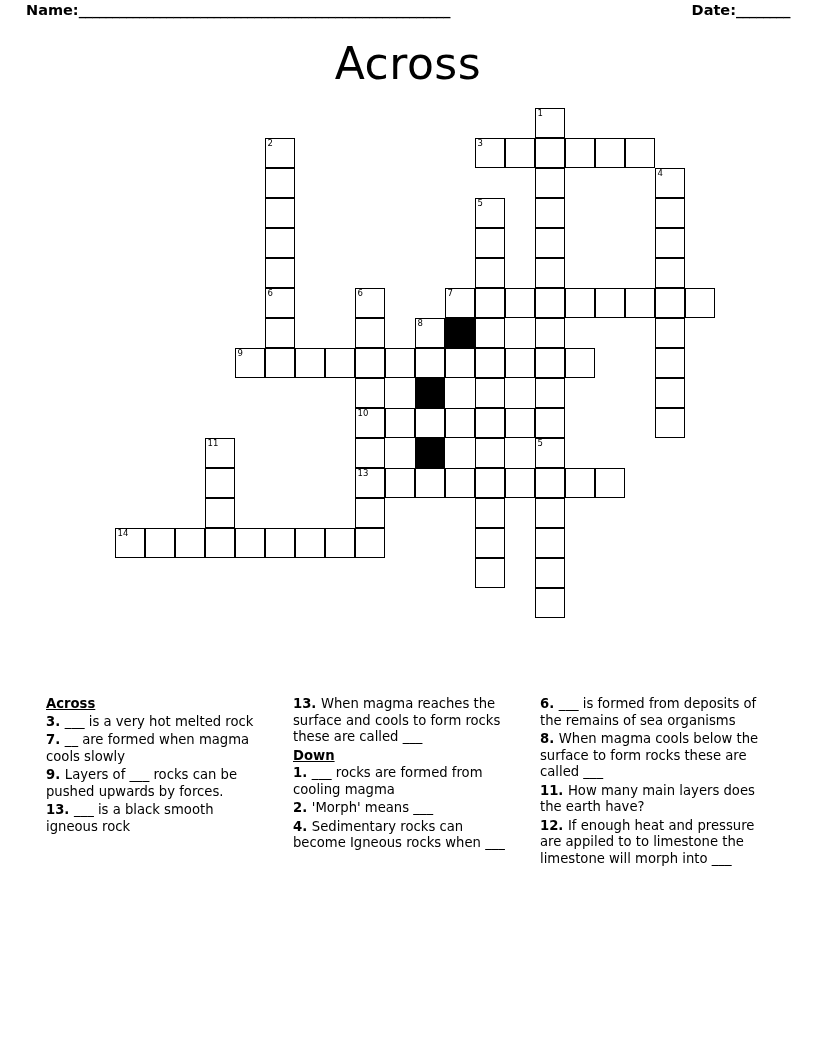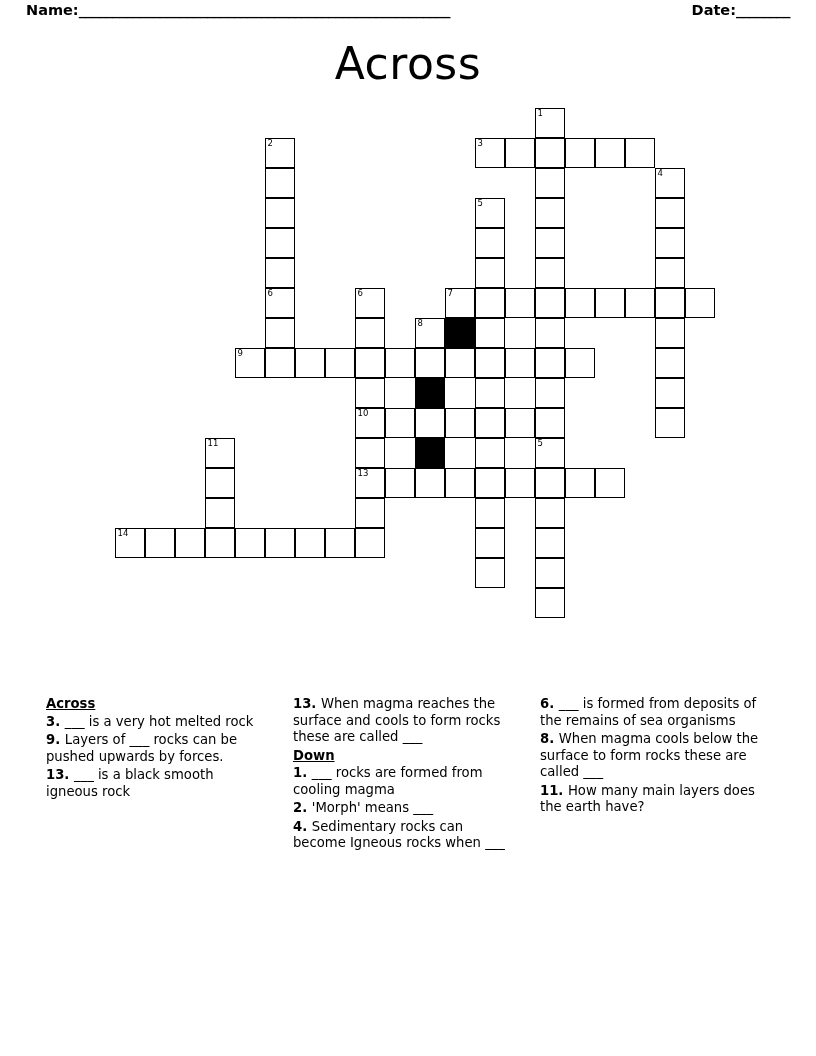--- a/index.html
+++ b/index.html
@@ -251,33 +251,35 @@
     <div class="cell" style="left: 475px; top: 450px;"></div>
     <div class="cell" style="left: 535px; top: 450px;"></div>
     <div class="cell" style="left: 535px; top: 480px;"></div>
   </div>
 
 <div id="clues">
   <div class="clue-col col1">
     <div class="section-head">Across</div>
     <div id="col1-list">
         <div class="clue"><b>3. </b><span>___ is a very hot melted rock</span></div>
+        <div class="clue"><b>7. </b><span>__ are formed when magma cools slowly</span></div>
         <div class="clue"><b>9. </b><span>Layers of ___ rocks can be pushed upwards by forces.</span></div>
         <div class="clue"><b>13. </b><span>___ is a black smooth igneous rock</span></div>
       </div>
   </div>
   <div class="clue-col col2">
     <div id="col2-list">
         <div class="clue"><b>13. </b><span>When magma reaches the surface and cools to form rocks these are called ___</span></div>
         <div class="section-head">Down</div>
         <div class="clue"><b>1. </b><span>___ rocks are formed from cooling magma</span></div>
         <div class="clue"><b>2. </b><span>'Morph' means ___</span></div>
         <div class="clue"><b>4. </b><span>Sedimentary rocks can become Igneous rocks when ___</span></div>
       </div>
   </div>
   <div class="clue-col col3">
     <div id="col3-list">
         <div class="clue"><b>6. </b><span>___ is formed from deposits of the remains of sea organisms</span></div>
         <div class="clue"><b>8. </b><span>When magma cools below the surface to form rocks these are called ___</span></div>
         <div class="clue"><b>11. </b><span>How many main layers does the earth have?</span></div>
+        <div class="clue"><b>12. </b><span>If enough heat and pressure are appiled to to limestone the limestone will morph into ___</span></div>
       </div>
   </div>
 </div>
 
 </body></html>

